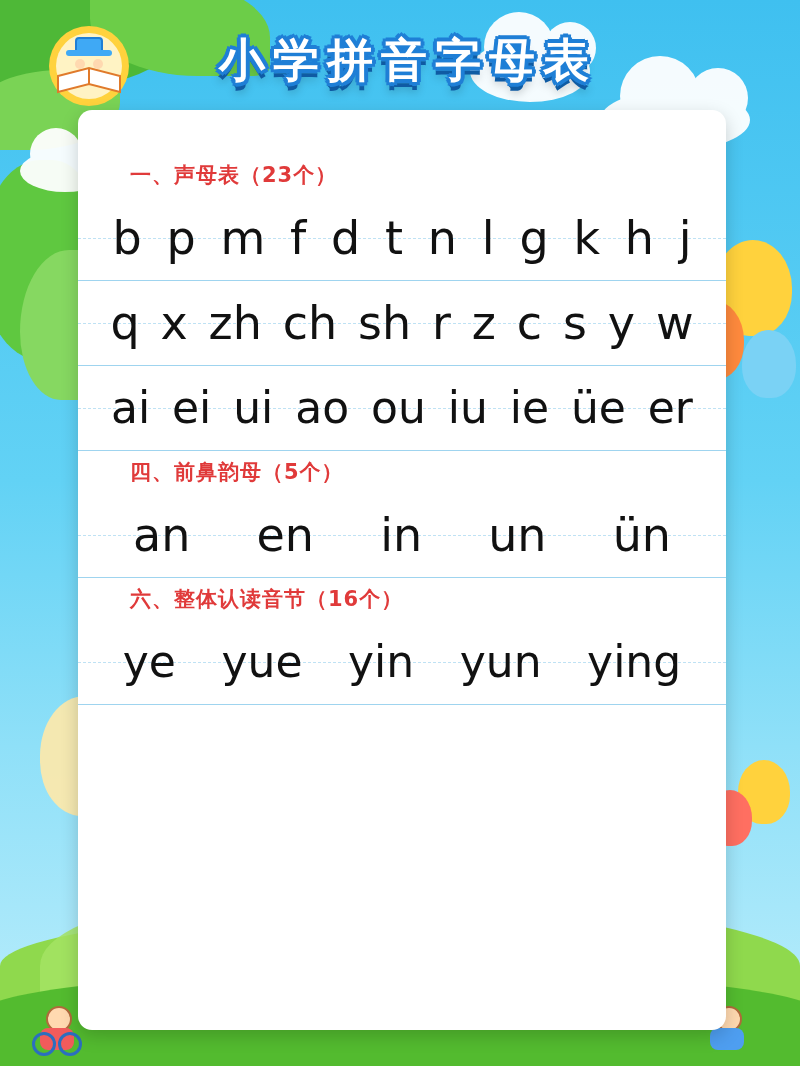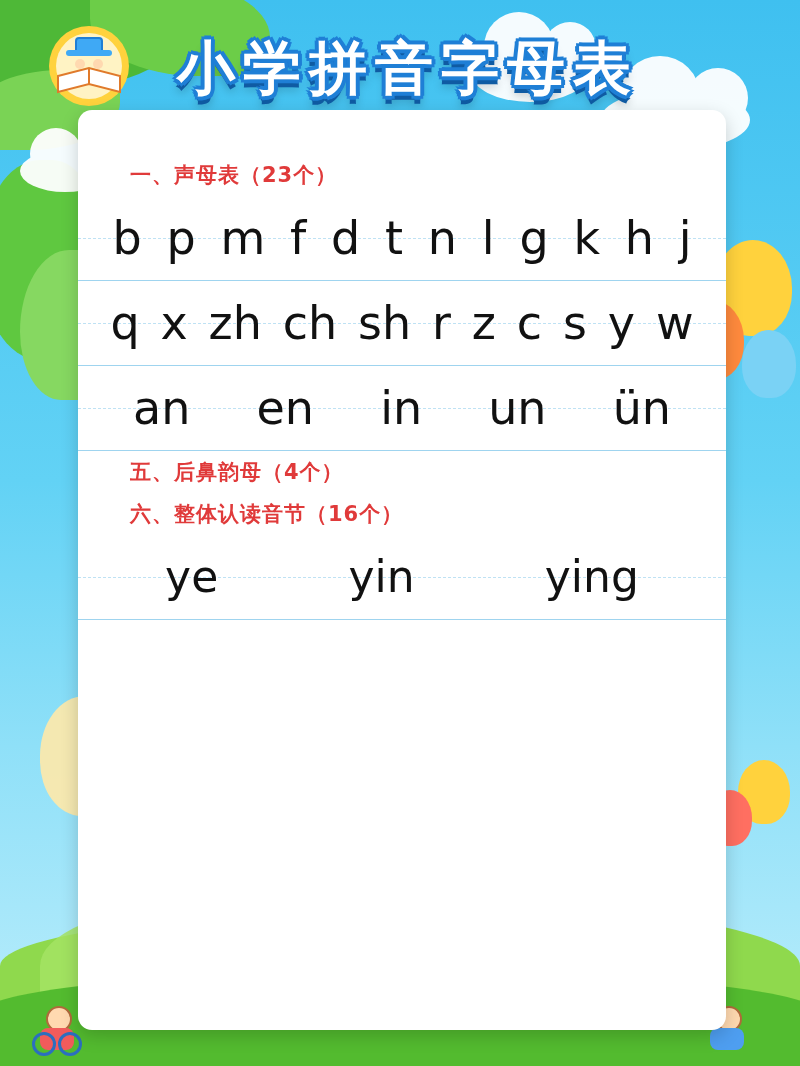--- a/index.html
+++ b/index.html
@@ -93,21 +93,21 @@
     top: 14px; left: 0; right: 0;
     height: 104px;
   }
   .title {
     position: absolute;
     left: 128px;
     top: 16px;
     width: 560px;
     text-align: center;
     font-family: "DejaVu Sans", "Liberation Sans", sans-serif;
-    font-size: 58px;
+    font-size: 46px;
     font-weight: bold;
     letter-spacing: 8px;
     color: #ffffff;
     text-shadow:
       -3px -3px 0 #1f7fd6, 3px -3px 0 #1f7fd6, -3px 3px 0 #1f7fd6, 3px 3px 0 #1f7fd6,
       0 -4px 0 #1f7fd6, 0 4px 0 #1f7fd6, -4px 0 0 #1f7fd6, 4px 0 0 #1f7fd6,
       0 8px 0 #0f5ba3, 0 10px 10px rgba(0,0,0,.25);
   }
   .badge-book {
     position: absolute;
@@ -276,44 +276,59 @@
             <span>c</span>
             <span>s</span>
             <span>y</span>
             <span>w</span>
           </div>
         </div>
       </div>
 
 
       <div class="section">
-      </div>
-
-      <div class="section">
+        <div class="row wide">
+          <div class="letters">
+            <span>ai</span>
+            <span>ei</span>
+            <span>ui</span>
+            <span>ao</span>
+            <span>ou</span>
+            <span>iu</span>
+            <span>ie</span>
+            <span>üe</span>
+            <span>er</span>
+          </div>
+        </div>
+      </div>
+
+      <div class="section">
+        <div class="sec-head">四、前鼻韵母（5个）</div>
         <div class="row">
           <div class="letters">
             <span>an</span>
             <span>en</span>
             <span>in</span>
             <span>un</span>
             <span>ün</span>
           </div>
         </div>
       </div>
 
       <div class="section">
-        <div class="sec-head">五、后鼻韵母（4个）</div>
       </div>
 
       <div class="section">
         <div class="sec-head">六、整体认读音节（16个）</div>
         <div class="row wide">
           <div class="letters">
             <span>ye</span>
+            <span>yue</span>
             <span>yin</span>
+            <span>yun</span>
             <span>ying</span>
           </div>
         </div>
       </div>
 
     </div>
   </div>
 
 </div>
 

